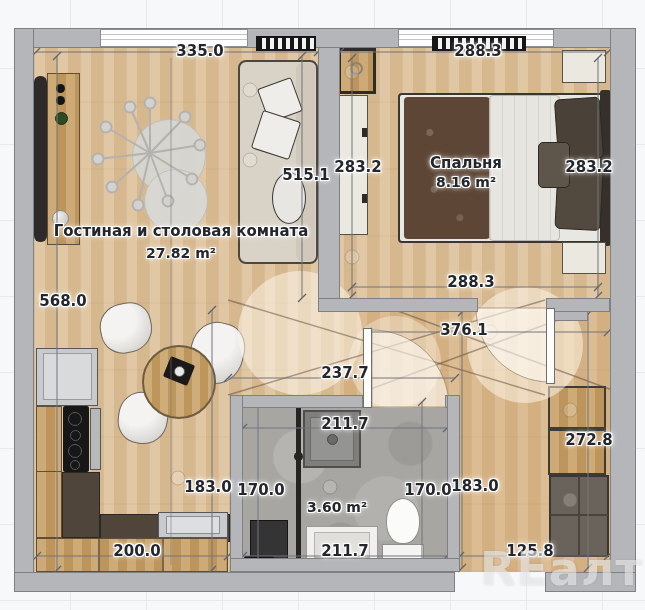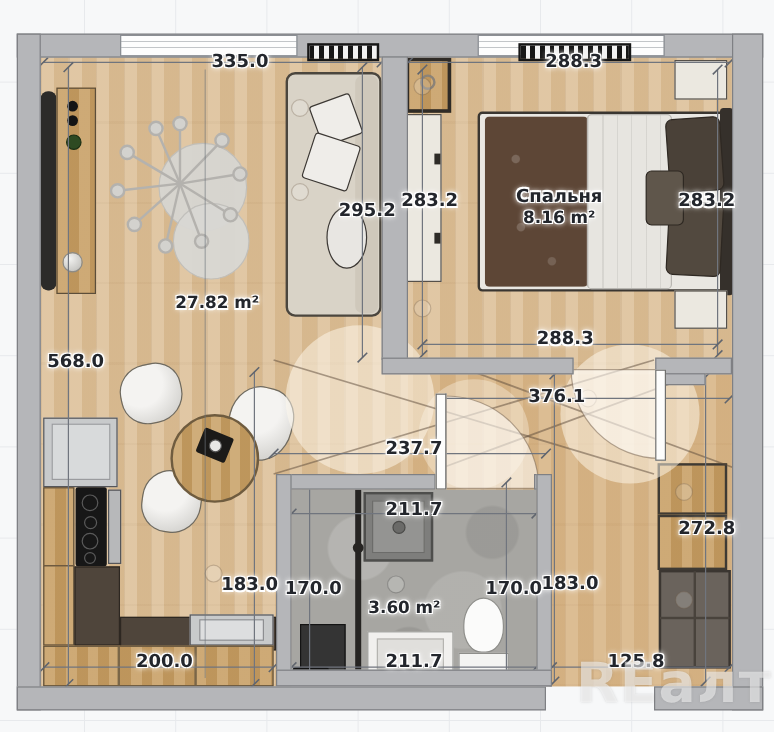--- a/index.html
+++ b/index.html
@@ -230,28 +230,29 @@
   <div class="abs wall" style="left:445px;top:395px;width:15px;height:13px;"></div>
   <div class="abs wall" style="left:230px;top:395px;width:13px;height:177px;"></div>
   <div class="abs wall" style="left:447px;top:395px;width:13px;height:177px;"></div>
   <div class="abs wall" style="left:230px;top:558px;width:230px;height:14px;"></div>
 
   <div class="abs leaf" style="left:363px;top:328px;width:9px;height:80px;"></div>
   <div class="abs leaf" style="left:546px;top:308px;width:9px;height:76px;"></div>
   <div class="abs radiator" style="left:256px;top:36px;width:60px;height:15px;"></div>
   <div class="abs radiator" style="left:432px;top:36px;width:94px;height:15px;"></div>
 
+  <span class="room-name" style="left:181px;top:231px;">Гостиная и столовая комната</span>
   <span class="room-area" style="left:181px;top:253px;">27.82 m²</span>
   <span class="room-name" style="left:466px;top:163px;">Спальня</span>
   <span class="room-area" style="left:466px;top:182px;text-align:center;">8.16 m²</span>
   <span class="room-area" style="left:337px;top:507px;">3.60 m²</span>
 
   <span class="dim" style="left:200px;top:51px;">335.0</span>
   <span class="dim" style="left:478px;top:51px;">288.3</span>
-  <span class="dim" style="left:306px;top:175px;">295.2</span>
+  <span class="dim" style="left:306px;top:175px;">515.1</span>
   <span class="dim" style="left:358px;top:167px;">283.2</span>
   <span class="dim" style="left:589px;top:167px;">283.2</span>
   <span class="dim" style="left:63px;top:301px;">568.0</span>
   <span class="dim" style="left:471px;top:282px;">288.3</span>
   <span class="dim" style="left:464px;top:330px;">376.1</span>
   <span class="dim" style="left:345px;top:373px;">237.7</span>
   <span class="dim" style="left:345px;top:424px;">211.7</span>
   <span class="dim" style="left:208px;top:487px;">183.0</span>
   <span class="dim" style="left:261px;top:490px;">170.0</span>
   <span class="dim" style="left:428px;top:490px;">170.0</span>

